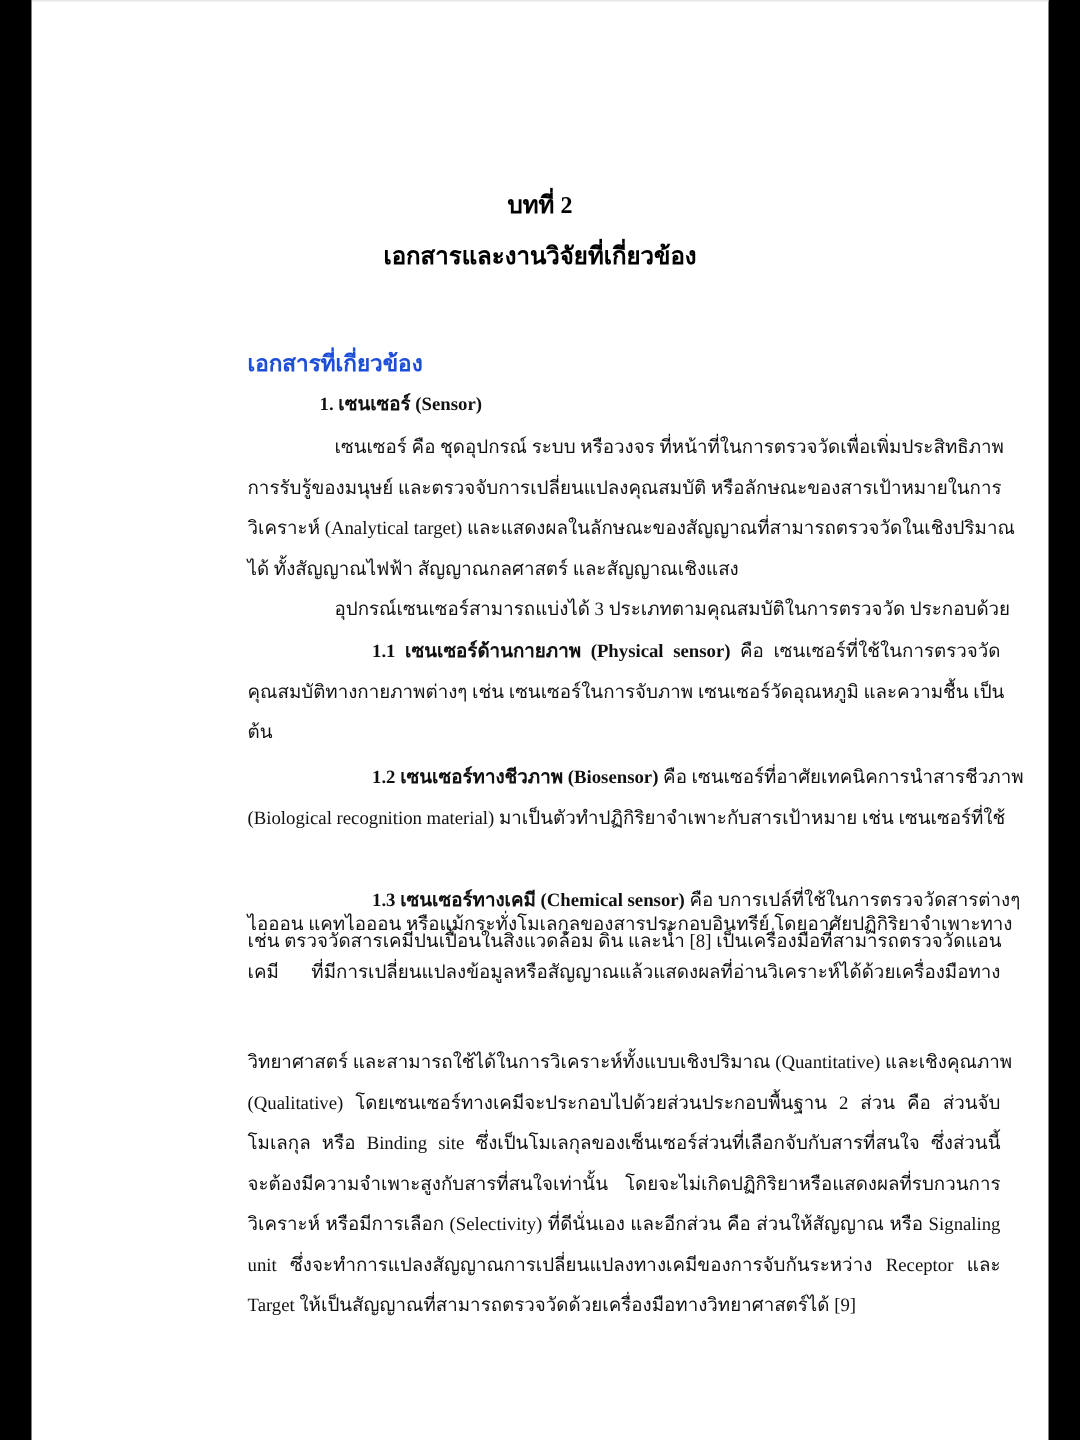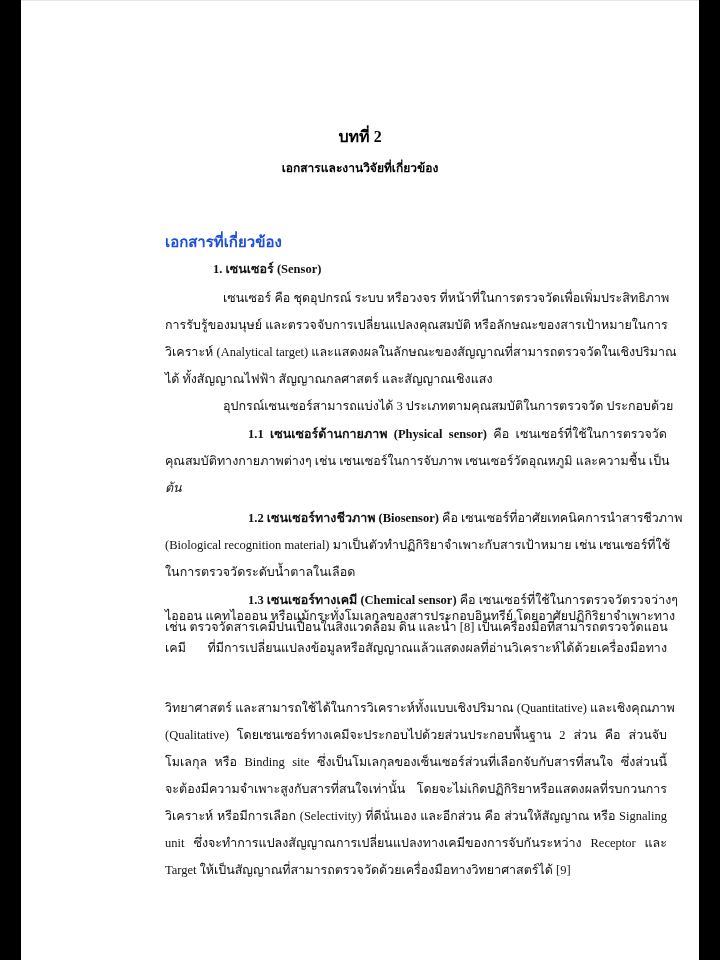--- a/index.html
+++ b/index.html
@@ -30,21 +30,21 @@
     font-weight: bold;
     font-size: 16px;
     color: #000;
   }
   .chapter-title {
     position: absolute;
     left: 0; width: 678px;
     top: 158px;
     text-align: center;
     font-weight: bold;
-    font-size: 12px;
+    font-size: 16px;
     color: #000;
   }
   .section-heading {
     position: absolute;
     left: 144px;
     top: 230px;
     font-weight: bold;
     font-size: 15px;
     color: #1d4ed8;
     font-family: "Liberation Serif", "DejaVu Serif", serif;
@@ -78,27 +78,26 @@
 
   <div class="line" style="left:202px; top:290px; width:444px; text-align:justify; text-align-last:justify;">เซนเซอร์  คือ ชุดอุปกรณ์ ระบบ หรือวงจร ที่หน้าที่ในการตรวจวัดเพื่อเพิ่มประสิทธิภาพ</div>
   <div class="line justify" style="left:144px; top:317px;">การรับรู้ของมนุษย์ และตรวจจับการเปลี่ยนแปลงคุณสมบัติ หรือลักษณะของสารเป้าหมายในการ</div>
   <div class="line justify" style="left:144px; top:344px;">วิเคราะห์ (Analytical target) และแสดงผลในลักษณะของสัญญาณที่สามารถตรวจวัดในเชิงปริมาณ</div>
   <div class="line" style="left:144px; top:371px;">ได้ ทั้งสัญญาณไฟฟ้า สัญญาณกลศาสตร์ และสัญญาณเชิงแสง</div>
 
   <div class="line" style="left:202px; top:398px; width:444px; text-align:justify; text-align-last:justify;">อุปกรณ์เซนเซอร์สามารถแบ่งได้ 3 ประเภทตามคุณสมบัติในการตรวจวัด ประกอบด้วย</div>
 
   <div class="line" style="left:227px; top:426px; width:419px; text-align:justify; text-align-last:justify;"><span class="b">1.1  เซนเซอร์ด้านกายภาพ (Physical sensor)</span><span> คือ เซนเซอร์ที่ใช้ในการตรวจวัด</span></div>
   <div class="line justify" style="left:144px; top:453px;">คุณสมบัติทางกายภาพต่างๆ เช่น เซนเซอร์ในการจับภาพ เซนเซอร์วัดอุณหภูมิ และความชื้น เป็น</div>
-  <div class="line" style="left:144px; top:480px;font-style:italic;">ต้น</div>
+  <div class="line" style="left:144px; top:480px;">ต้น</div>
 
   <div class="line" style="left:227px; top:510px; width:419px; text-align:justify; text-align-last:justify;"><span class="b">1.2  เซนเซอร์ทางชีวภาพ (Biosensor)</span><span> คือ เซนเซอร์ที่อาศัยเทคนิคการนำสารชีวภาพ</span></div>
   <div class="line justify" style="left:144px; top:537px;">(Biological recognition material)  มาเป็นตัวทำปฏิกิริยาจำเพาะกับสารเป้าหมาย เช่น เซนเซอร์ที่ใช้</div>
-  <div class="line" style="left:144px; top:564px;">ในการตรวจวัดระดับน้ำตาลในเลือด</div>
 
-  <div class="line" style="left:227px; top:592px; width:419px; text-align:justify; text-align-last:justify;"><span class="b">1.3  เซนเซอร์ทางเคมี (Chemical sensor)</span><span> คือ เซนเซอร์ที่ใช้ในการตรวจวัตรวจว่างๆ</span></div>
+  <div class="line" style="left:227px; top:592px; width:419px; text-align:justify; text-align-last:justify;"><span class="b">1.3  เซนเซอร์ทางเคมี (Chemical sensor)</span><span> คือ บการเปล์ที่ใช้ในการตรวจวัดสารต่างๆ</span></div>
   <div class="line justify" style="left:144px; top:619px;">เช่น ตรวจวัดสารเคมีปนเปื้อนในสิ่งแวดล้อม ดิน และน้ำ [8]  เป็นเครื่องมือที่สามารถตรวจวัดแอน</div>
   <div class="line justify" style="left:144px; top:608px;">ไอออน แคทไอออน หรือแม้กระทั่งโมเลกุลของสารประกอบอินทรีย์ โดยอาศัยปฏิกิริยาจำเพาะทาง</div>
   <div class="line justify" style="left:144px; top:640px;">เคมี ที่มีการเปลี่ยนแปลงข้อมูลหรือสัญญาณแล้วแสดงผลที่อ่านวิเคราะห์ได้ด้วยเครื่องมือทาง</div>
   <div class="line justify" style="left:144px; top:700px;">วิทยาศาสตร์ และสามารถใช้ได้ในการวิเคราะห์ทั้งแบบเชิงปริมาณ (Quantitative) และเชิงคุณภาพ</div>
   <div class="line justify" style="left:144px; top:727px;">(Qualitative) โดยเซนเซอร์ทางเคมีจะประกอบไปด้วยส่วนประกอบพื้นฐาน 2 ส่วน คือ ส่วนจับ</div>
   <div class="line justify" style="left:144px; top:754px;">โมเลกุล หรือ Binding site ซึ่งเป็นโมเลกุลของเซ็นเซอร์ส่วนที่เลือกจับกับสารที่สนใจ ซึ่งส่วนนี้</div>
   <div class="line justify" style="left:144px; top:781px;">จะต้องมีความจำเพาะสูงกับสารที่สนใจเท่านั้น โดยจะไม่เกิดปฏิกิริยาหรือแสดงผลที่รบกวนการ</div>
   <div class="line justify" style="left:144px; top:808px;">วิเคราะห์ หรือมีการเลือก (Selectivity) ที่ดีนั่นเอง และอีกส่วน คือ ส่วนให้สัญญาณ หรือ Signaling</div>
   <div class="line justify" style="left:144px; top:835px;">unit ซึ่งจะทำการแปลงสัญญาณการเปลี่ยนแปลงทางเคมีของการจับกันระหว่าง Receptor และ</div>
   <div class="line" style="left:144px; top:862px;">Target ให้เป็นสัญญาณที่สามารถตรวจวัดด้วยเครื่องมือทางวิทยาศาสตร์ได้ [9]</div>

